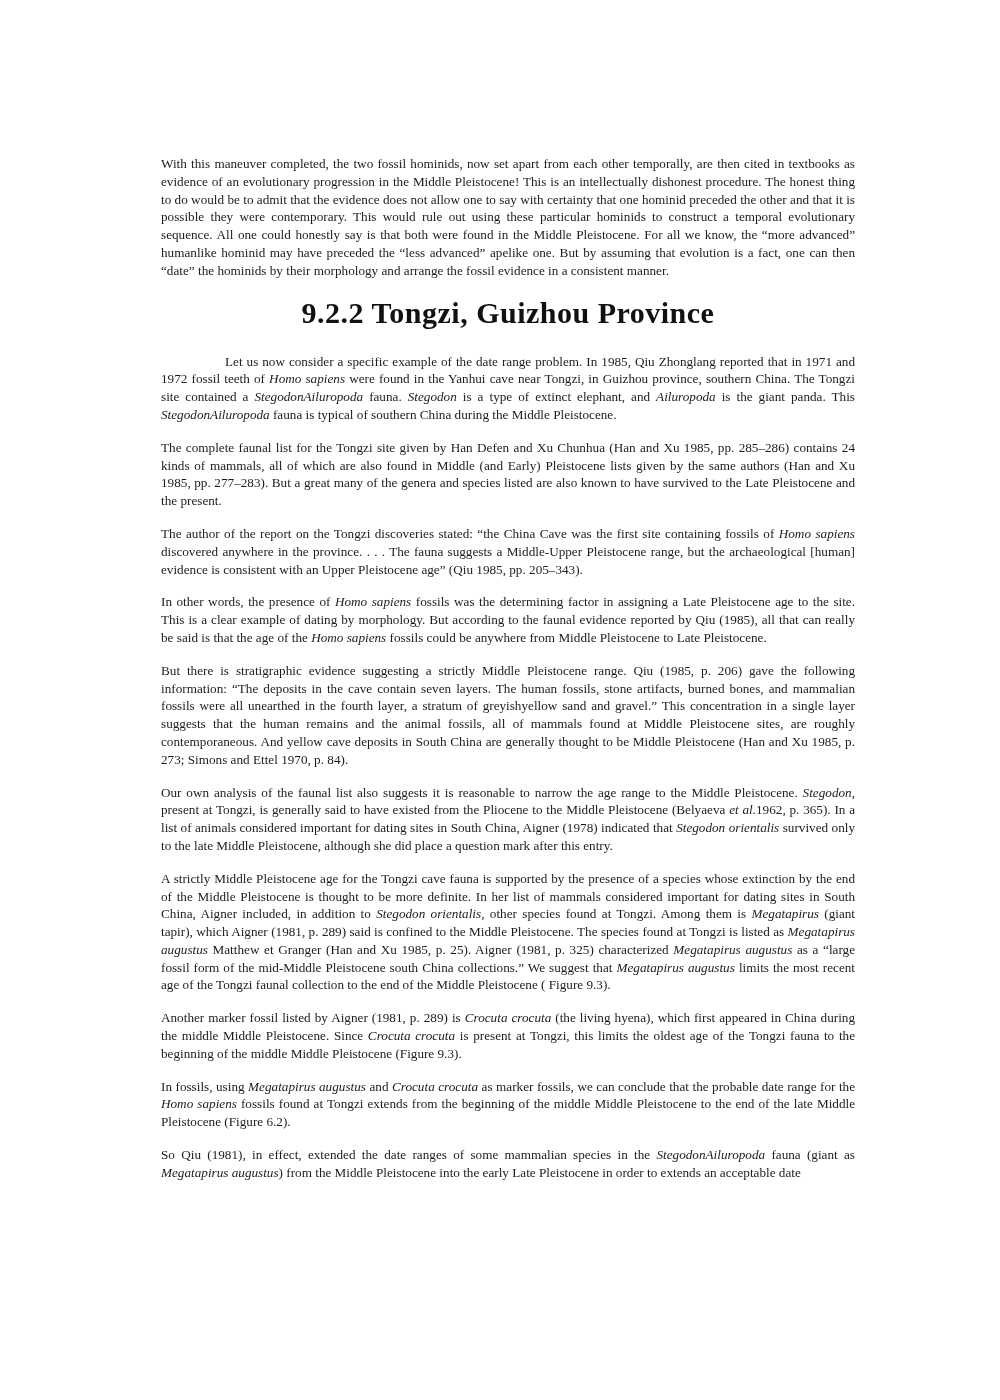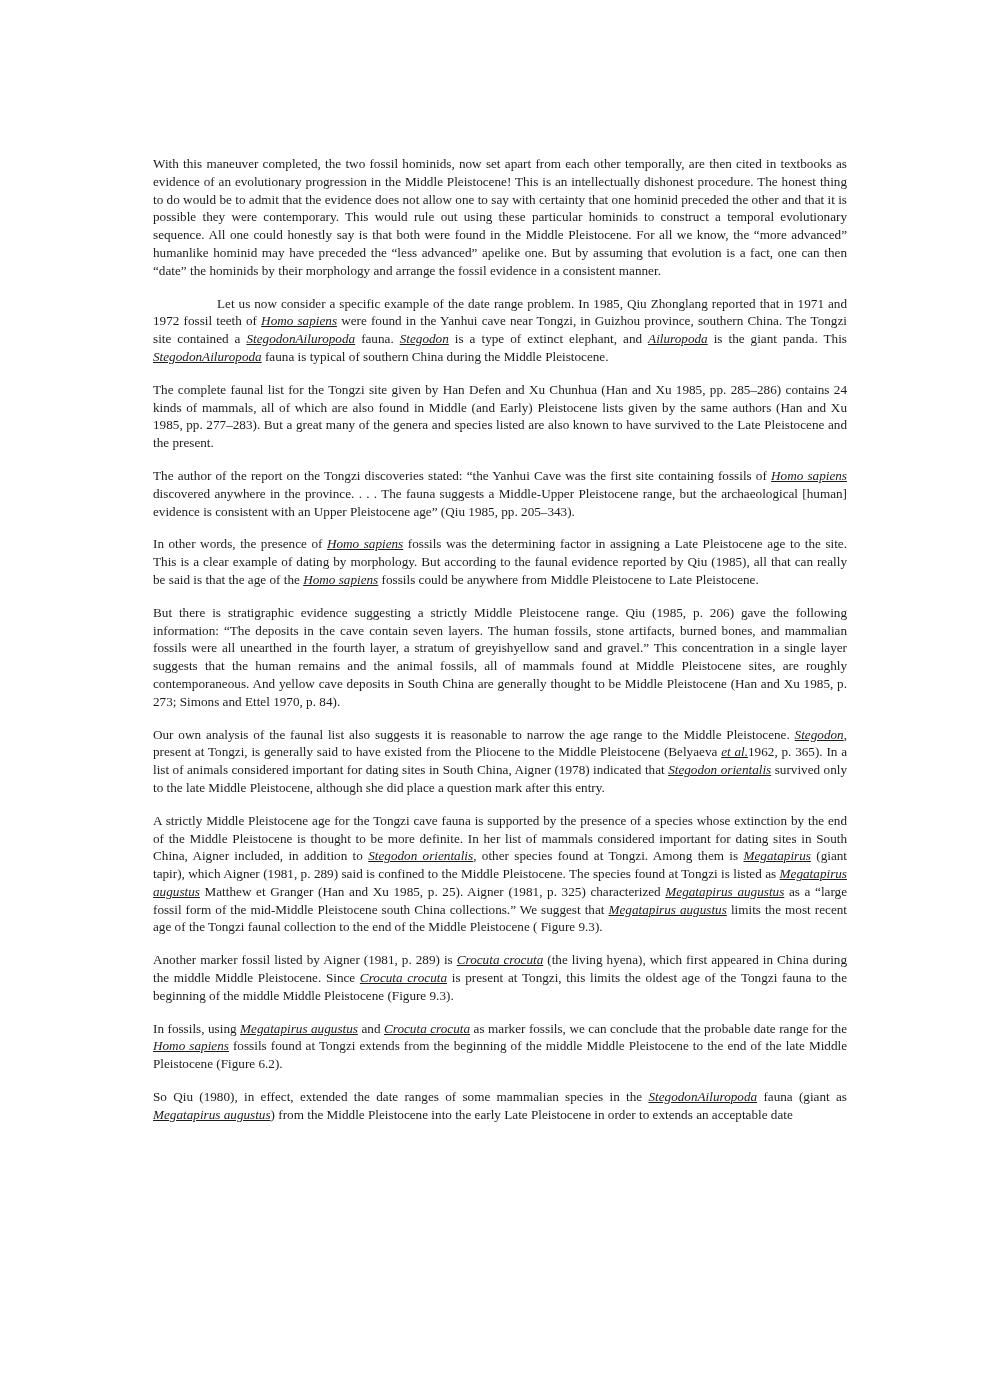--- a/index.html
+++ b/index.html
@@ -10,21 +10,21 @@
   .page {
     position: relative;
     width: 1000px;
     height: 1400px;
     background: #ffffff;
     overflow: hidden;
     font-family: "Liberation Serif", "DejaVu Serif", serif;
   }
   .text-column {
     position: absolute;
-    left: 153px;
+    left: 161px;
     top: 155px;
     width: 694px;
     color: #1c1c1c;
     font-size: 13.2px;
     line-height: 17.8px;
     text-align: justify;
   }
   .text-column p {
     margin: 0 0 15px 0;
     padding: 0;
@@ -36,33 +36,33 @@
     font-size: 30px;
     font-weight: bold;
     text-align: center;
     line-height: 36px;
     margin: 12px 0 22px 0;
     letter-spacing: 0.5px;
     color: #111111;
   }
   .text-column i {
     font-style: italic;
-    text-decoration: underline;
   }
 </style>
 </head>
 <body>
 
 <div class="page">
   <div class="text-column" style="color: rgb(28, 28, 28);">
       <p class=""><span>With this maneuver completed, the two fossil hominids, now set apart from each other temporally, are then cited in textbooks as evidence of an evolutionary progression in the Middle Pleistocene! This is an intellectually dishonest procedure. The honest thing to do would be to admit that the evidence does not allow one to say with certainty that one hominid preceded the other and that it is possible they were contemporary. This would rule out using these particular hominids to construct a temporal evolutionary sequence. All one could honestly say is that both were found in the Middle Pleistocene. For all we know, the “more advanced” humanlike hominid may have preceded the “less advanced” apelike one. But by assuming that evolution is a fact, one can then “date” the hominids by their morphology and arrange the fossil evidence in a consistent manner.</span></p>
+      <h2 class="heading" style="color: rgb(17, 17, 17);">9.2.2 Tongzi, Guizhou Province</h2>
       <p class="indent"><span>Let us now consider a specific example of the date range problem. In 1985, Qiu Zhonglang reported that in 1971 and 1972 fossil teeth of </span><i>Homo sapiens</i><span> were found in the Yanhui cave near Tongzi, in Guizhou province, southern China. The Tongzi site contained a </span><i>StegodonAiluropoda</i><span> fauna. </span><i>Stegodon</i><span> is a type of extinct elephant, and </span><i>Ailuropoda</i><span> is the giant panda. This </span><i>StegodonAiluropoda</i><span> fauna is typical of southern China during the Middle Pleistocene.</span></p>
       <p class=""><span>The complete faunal list for the Tongzi site given by Han Defen and Xu Chunhua (Han and Xu 1985, pp. 285–286) contains 24 kinds of mammals, all of which are also found in Middle (and Early) Pleistocene lists given by the same authors (Han and Xu 1985, pp. 277–283). But a great many of the genera and species listed are also known to have survived to the Late Pleistocene and the present.</span></p>
-      <p class=""><span>The author of the report on the Tongzi discoveries stated: “the Yanhui Cave was the first site containing fossils of </span><i>Homo sapiens</i><span> discovered anywhere in the province. . . . The fauna suggests a Middle-Upper Pleistocene range, but the archaeological [human] evidence is consistent with an Upper Pleistocene age” (Qiu 1985, pp. 205–343).</span></p>
+      <p class=""><span>The author of the report on the Tongzi discoveries stated: “the China Cave was the first site containing fossils of </span><i>Homo sapiens</i><span> discovered anywhere in the province. . . . The fauna suggests a Middle-Upper Pleistocene range, but the archaeological [human] evidence is consistent with an Upper Pleistocene age” (Qiu 1985, pp. 205–343).</span></p>
       <p class=""><span>In other words, the presence of </span><i>Homo sapiens</i><span> fossils was the determining factor in assigning a Late Pleistocene age to the site. This is a clear example of dating by morphology. But according to the faunal evidence reported by Qiu (1985), all that can really be said is that the age of the </span><i>Homo sapiens</i><span> fossils could be anywhere from Middle Pleistocene to Late Pleistocene.</span></p>
       <p class=""><span>But there is stratigraphic evidence suggesting a strictly Middle Pleistocene range. Qiu (1985, p. 206) gave the following information: “The deposits in the cave contain seven layers. The human fossils, stone artifacts, burned bones, and mammalian fossils were all unearthed in the fourth layer, a stratum of greyishyellow sand and gravel.” This concentration in a single layer suggests that the human remains and the animal fossils, all of mammals found at Middle Pleistocene sites, are roughly contemporaneous. And yellow cave deposits in South China are generally thought to be Middle Pleistocene (Han and Xu 1985, p. 273; Simons and Ettel 1970, p. 84).</span></p>
       <p class=""><span>Our own analysis of the faunal list also suggests it is reasonable to narrow the age range to the Middle Pleistocene. </span><i>Stegodon</i><span>, present at Tongzi, is generally said to have existed from the Pliocene to the Middle Pleistocene (Belyaeva </span><i>et al.</i><span>1962, p. 365). In a list of animals considered important for dating sites in South China, Aigner (1978) indicated that </span><i>Stegodon orientalis</i><span> survived only to the late Middle Pleistocene, although she did place a question mark after this entry.</span></p>
       <p class=""><span>A strictly Middle Pleistocene age for the Tongzi cave fauna is supported by the presence of a species whose extinction by the end of the Middle Pleistocene is thought to be more definite. In her list of mammals considered important for dating sites in South China, Aigner included, in addition to </span><i>Stegodon orientalis</i><span>, other species found at Tongzi. Among them is </span><i>Megatapirus</i><span> (giant tapir), which Aigner (1981, p. 289) said is confined to the Middle Pleistocene. The species found at Tongzi is listed as </span><i>Megatapirus augustus</i><span> Matthew et Granger (Han and Xu 1985, p. 25). Aigner (1981, p. 325) characterized </span><i>Megatapirus augustus</i><span> as a “large fossil form of the mid-Middle Pleistocene south China collections.” We suggest that </span><i>Megatapirus augustus</i><span> limits the most recent age of the Tongzi faunal collection to the end of the Middle Pleistocene ( Figure 9.3).</span></p>
       <p class=""><span>Another marker fossil listed by Aigner (1981, p. 289) is </span><i>Crocuta crocuta</i><span> (the living hyena), which first appeared in China during the middle Middle Pleistocene. Since </span><i>Crocuta crocuta</i><span> is present at Tongzi, this limits the oldest age of the Tongzi fauna to the beginning of the middle Middle Pleistocene (Figure 9.3).</span></p>
       <p class=""><span>In fossils, using </span><i>Megatapirus augustus</i><span> and </span><i>Crocuta crocuta</i><span> as marker fossils, we can conclude that the probable date range for the </span><i>Homo sapiens</i><span> fossils found at Tongzi extends from the beginning of the middle Middle Pleistocene to the end of the late Middle Pleistocene (Figure 6.2).</span></p>
-      <p class=""><span>So Qiu (1980), in effect, extended the date ranges of some mammalian species in the </span><i>StegodonAiluropoda</i><span> fauna (giant as </span><i>Megatapirus augustus</i><span>) from the Middle Pleistocene into the early Late Pleistocene in order to extends an acceptable date</span></p>
+      <p class=""><span>So Qiu (1981), in effect, extended the date ranges of some mammalian species in the </span><i>StegodonAiluropoda</i><span> fauna (giant as </span><i>Megatapirus augustus</i><span>) from the Middle Pleistocene into the early Late Pleistocene in order to extends an acceptable date</span></p>
     </div>
 </div>
 
 </body></html>

